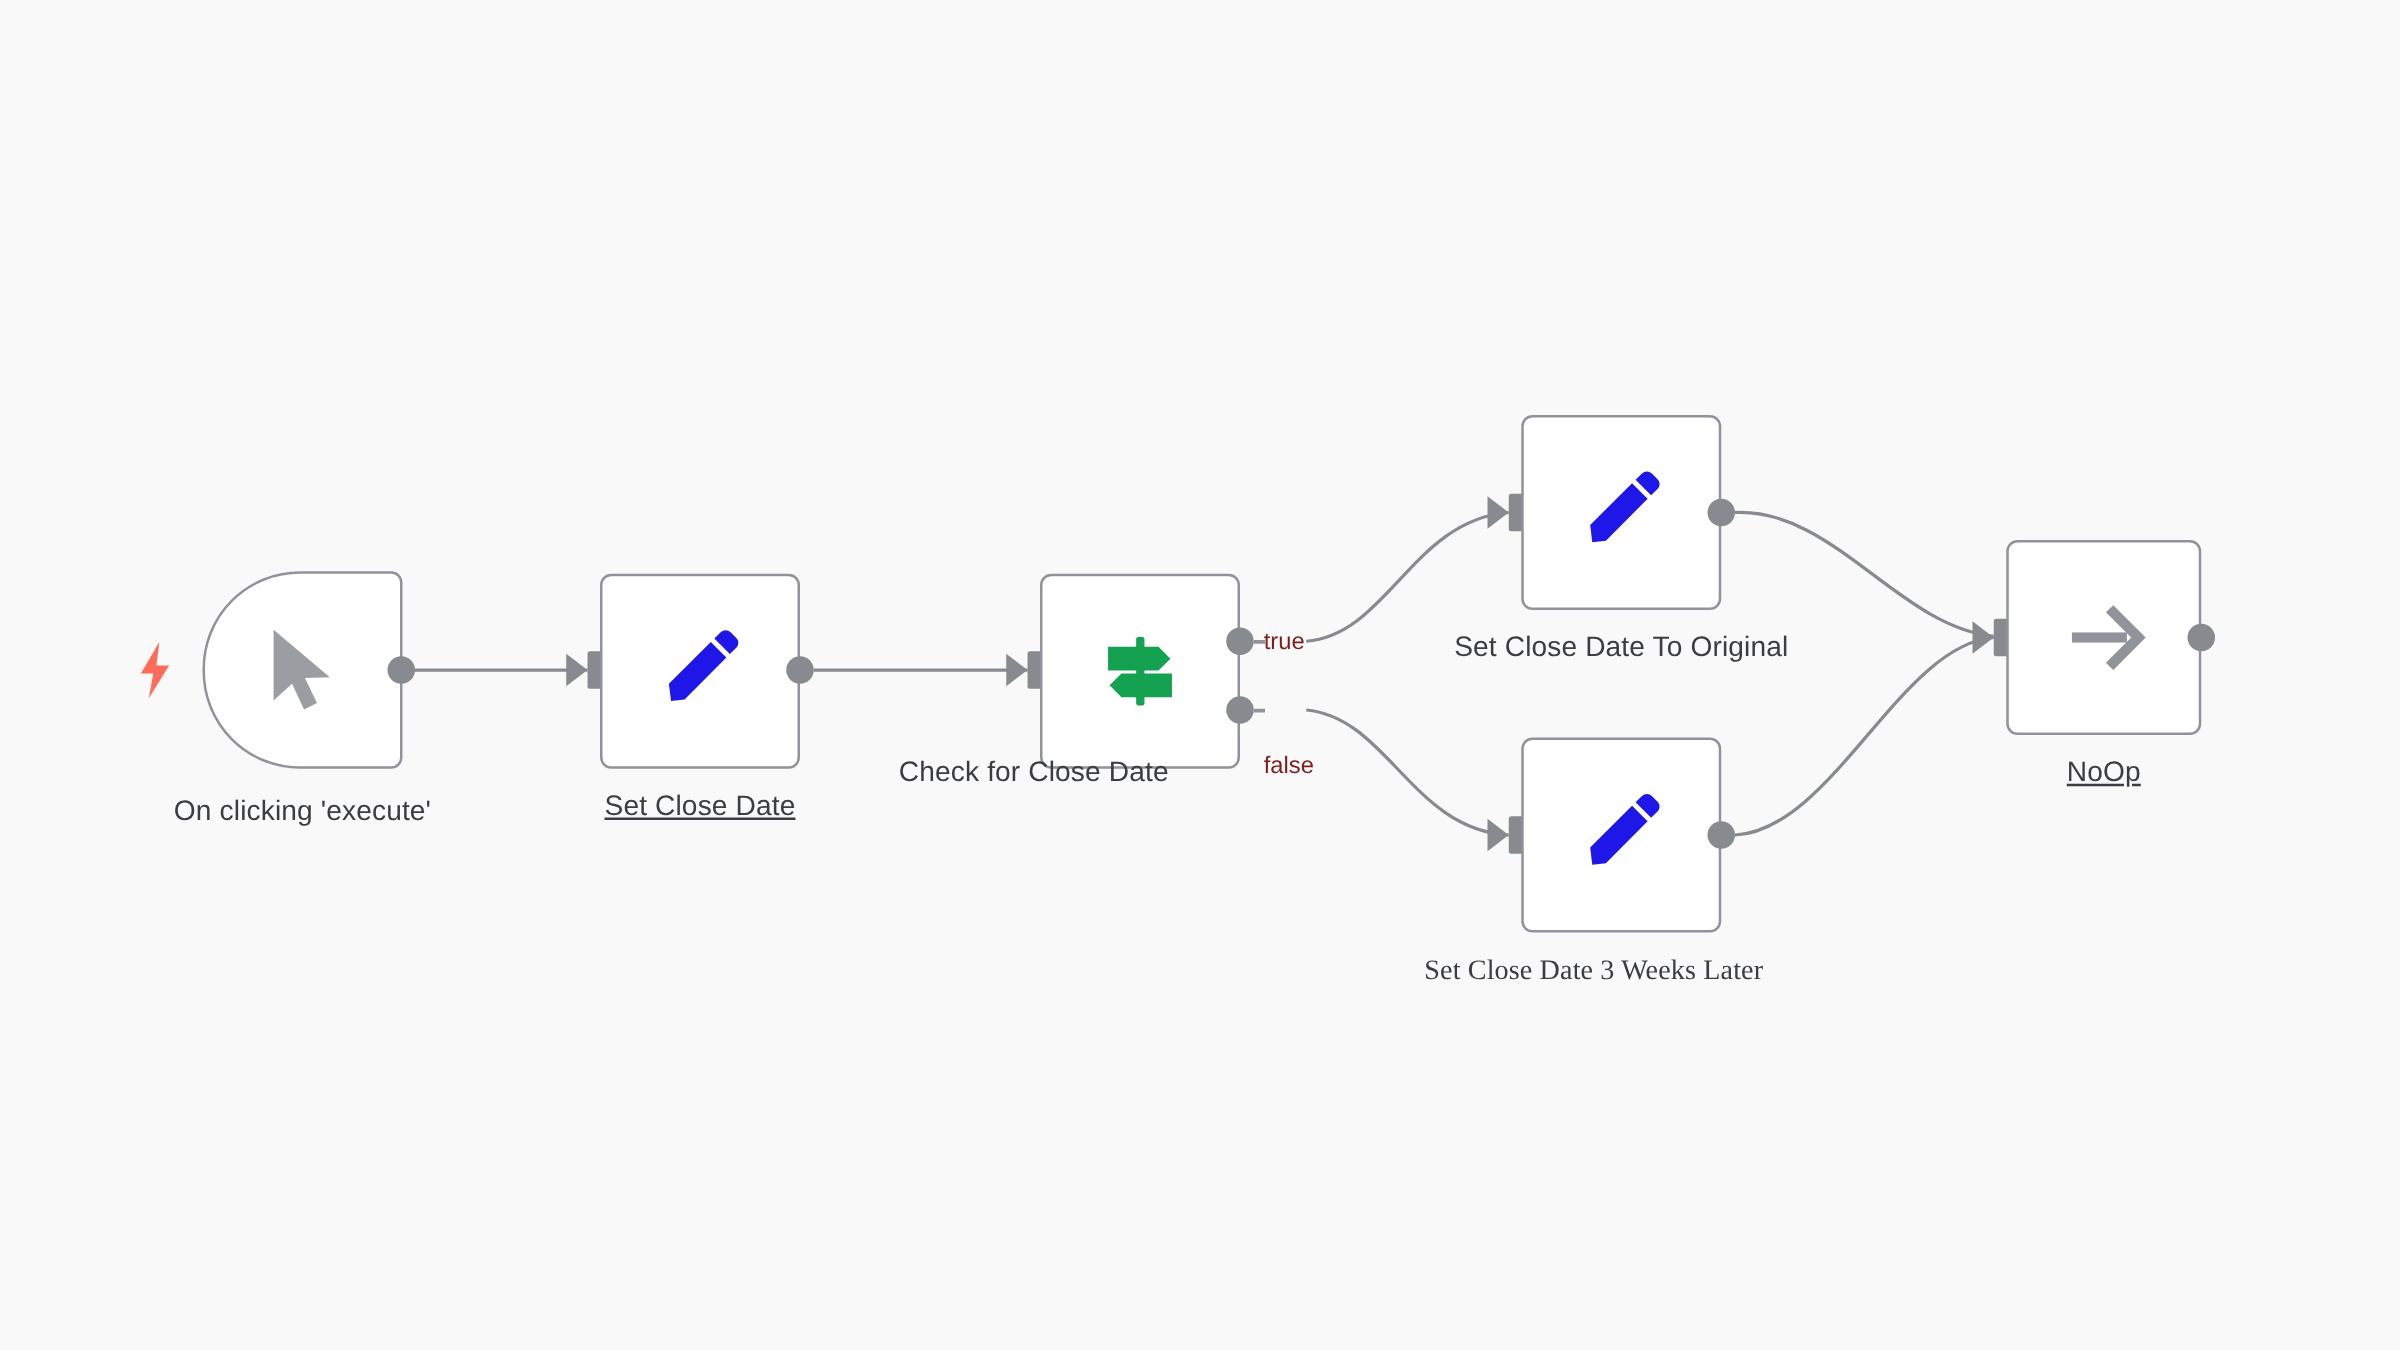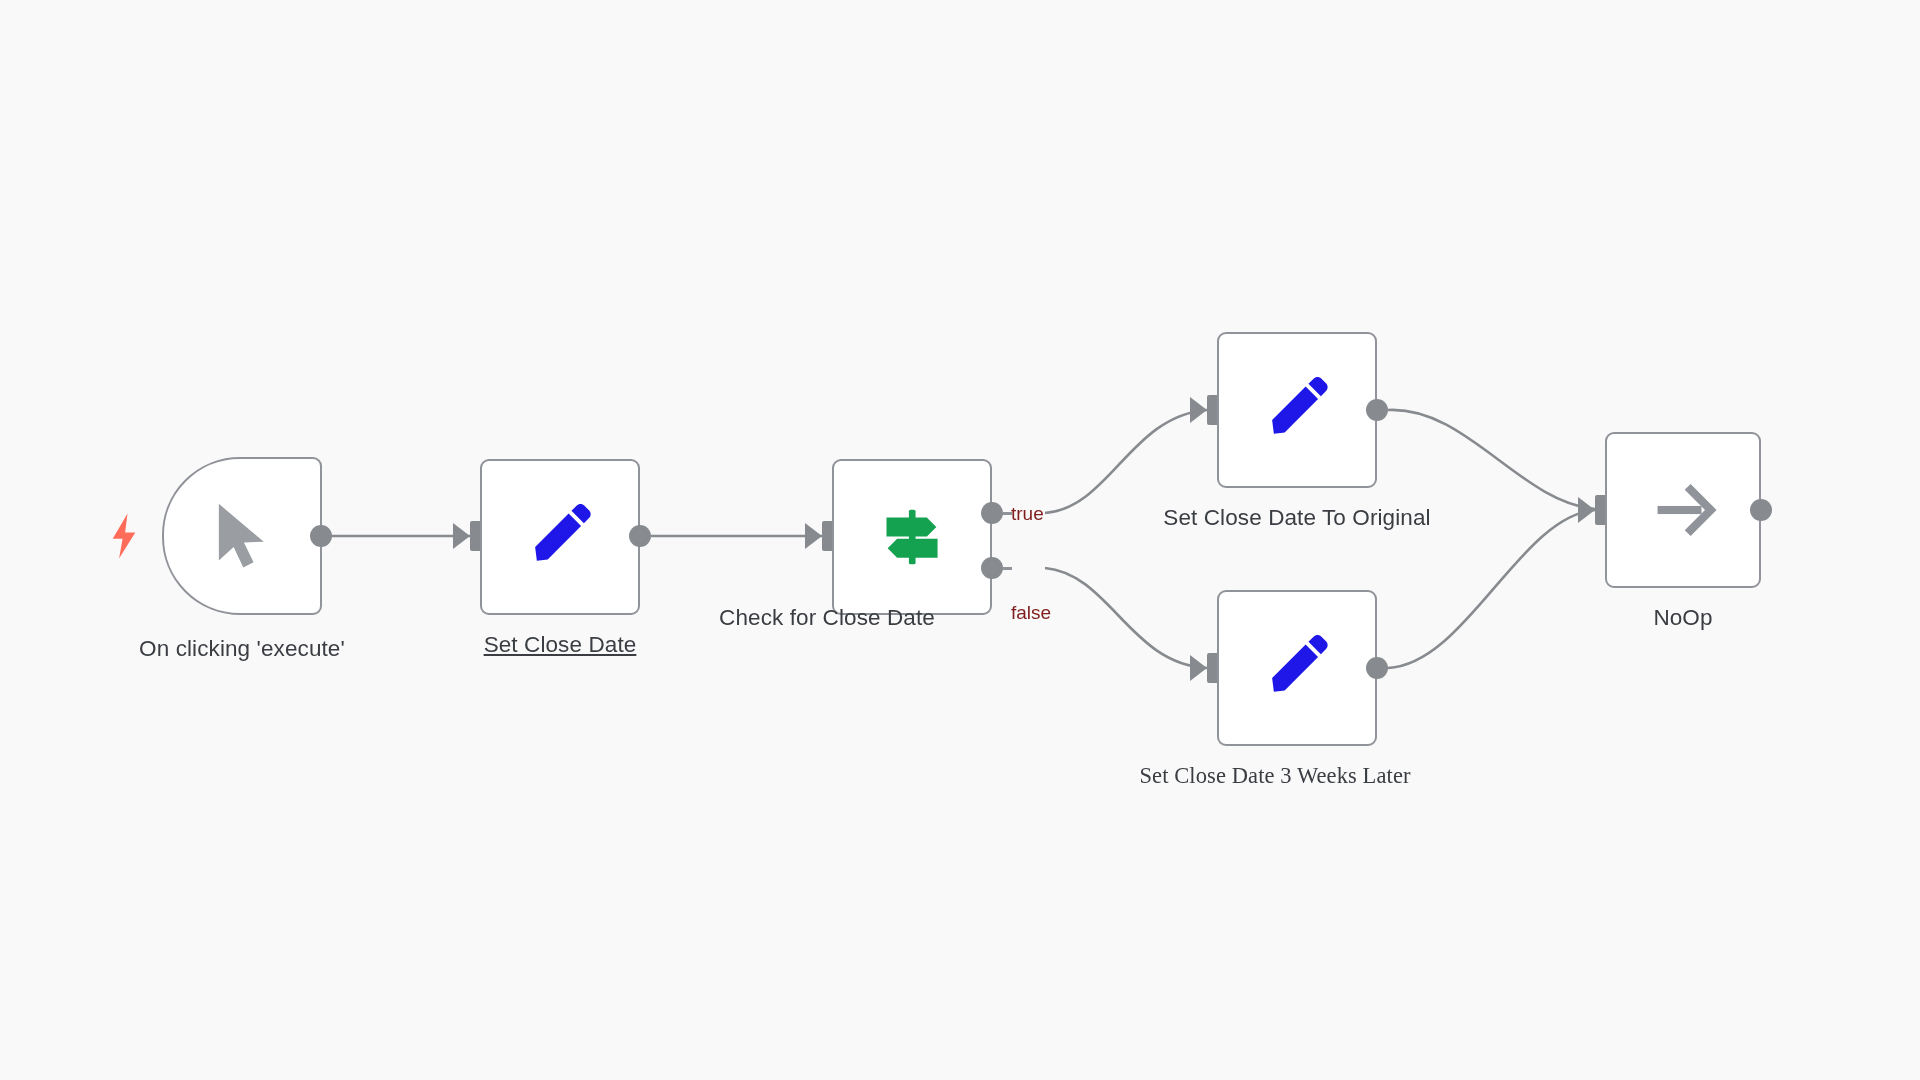--- a/index.html
+++ b/index.html
@@ -196,15 +196,15 @@
   <div class="endpoint-stub" style="left:1595px; top:495px;"></div>
   <div class="node" style="left:1605px; top:432px; width:156px; height:156px;">
     <span>
       <svg viewBox="0 0 64 64" width="74" height="74" class="node-icon">
         <rect x="10" y="28.5" width="38" height="7" fill="#909399"></rect>
         <path d="M33.5 14.5 L38.6 9.6 L61 32 L38.6 54.4 L33.5 49.5 L51 32 Z" fill="#909399"></path>
       </svg>
     </span>
   </div>
   <div class="endpoint-dot" style="left:1750px; top:499px;"></div>
-  <div class="node-label" style="left:1583px; top:602px; width:200px;">NoOp</div>
+  <div class="node-label" style="left:1583px; top:602px; width:200px;text-decoration:underline;">NoOp</div>
 
 </div>
 
 </body></html>

